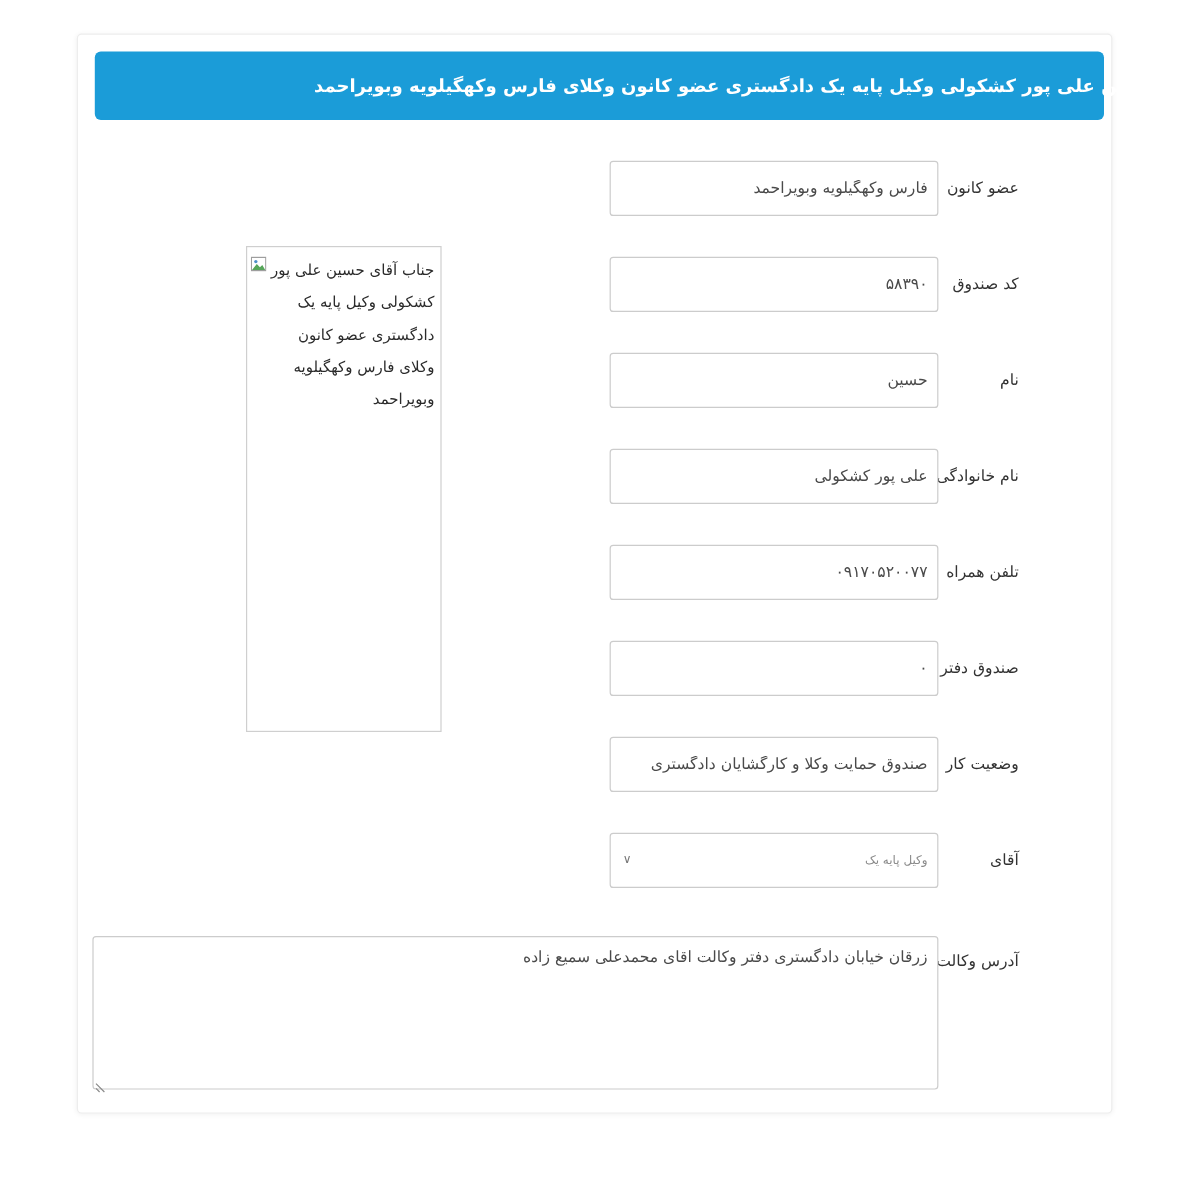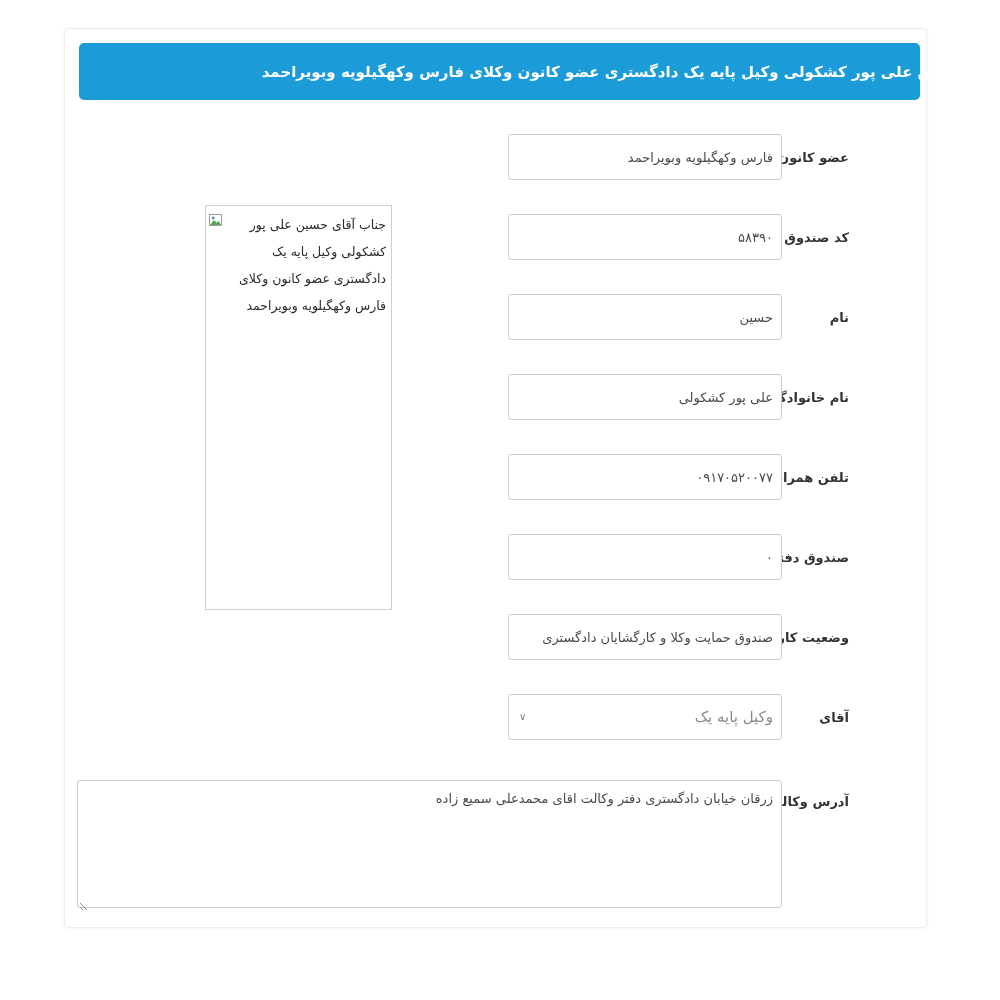--- a/index.html
+++ b/index.html
@@ -33,21 +33,21 @@
     direction: rtl;
     white-space: nowrap;
   }
   .form-area {
     position: relative;
     padding-top: 34px;
   }
   .image-box {
     position: absolute;
     left: 140px; top: 105px;
-    width: 187px; height: 405px;
+    width: 163px; height: 405px;
     border: 1px solid #cfcfcf;
     background: #ffffff;
     direction: rtl;
   }
   .broken-img-icon {
     position: absolute;
     left: 3px; top: 7px;
     width: 13px; height: 15px;
   }
   .image-alt-text {
@@ -69,21 +69,21 @@
   .form-row.textarea-row {
     align-items: flex-start;
     height: auto;
     margin-bottom: 0;
     padding-right: 77px;
   }
   .field-label {
     width: 67px;
     flex: none;
     font-size: 13px;
-    font-weight: bold;
+    font-weight: normal;
     color: #333333;
     text-align: right;
     white-space: nowrap;
     padding-left: 8px;
   }
   .textarea-row .field-label { padding-top: 14px; }
   .text-input {
     width: 274px; height: 46px;
     border: 1px solid #cccccc;
     border-radius: 3px;
@@ -101,21 +101,21 @@
     border: 1px solid #cccccc;
     border-radius: 3px;
     background: #ffffff;
     display: flex;
     align-items: center;
     justify-content: space-between;
     padding: 0 8px 0 10px;
     cursor: default;
   }
   .select-value {
-    font-size: 15px;
+    font-size: 10px;
     color: #8a8a8a;
   }
   .select-chevron {
     font-size: 10px;
     color: #777777;
     line-height: 1;
   }
   .textarea-wrap {
     position: relative;
     width: 705px;

